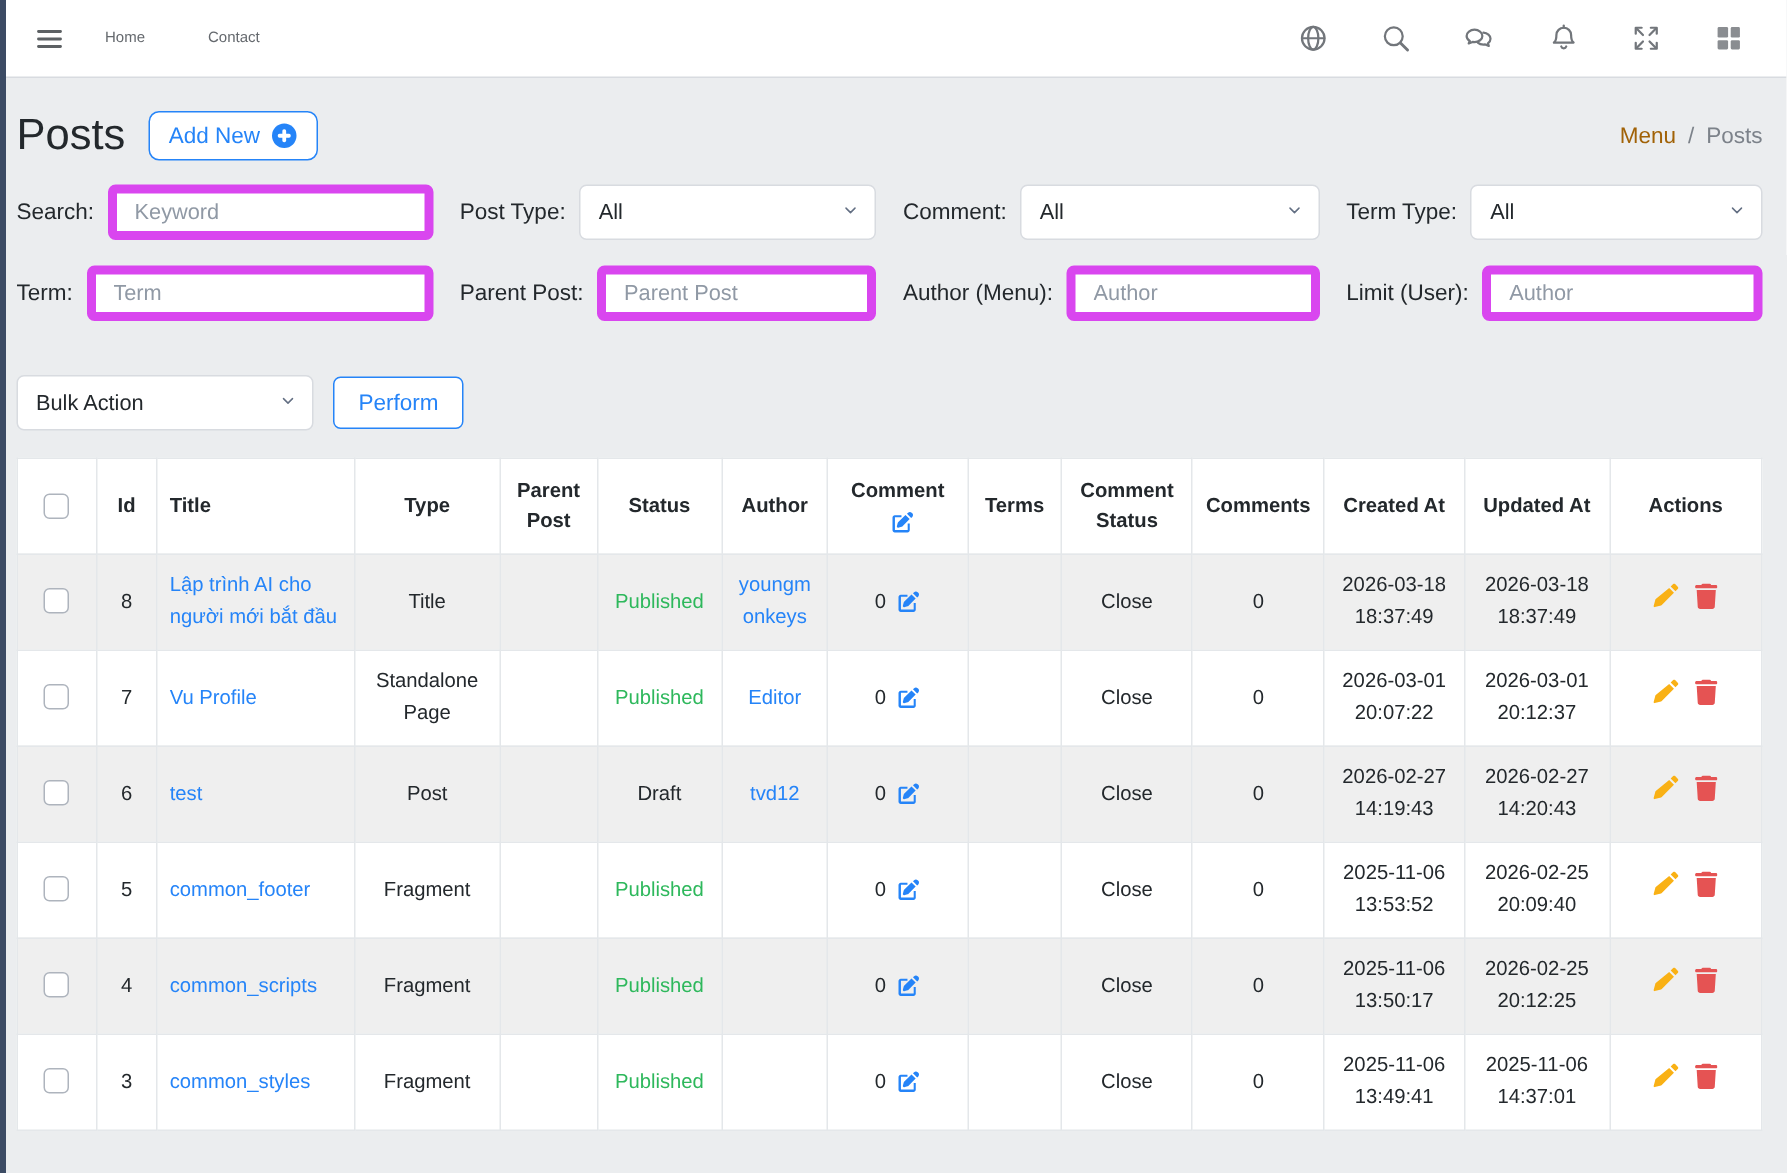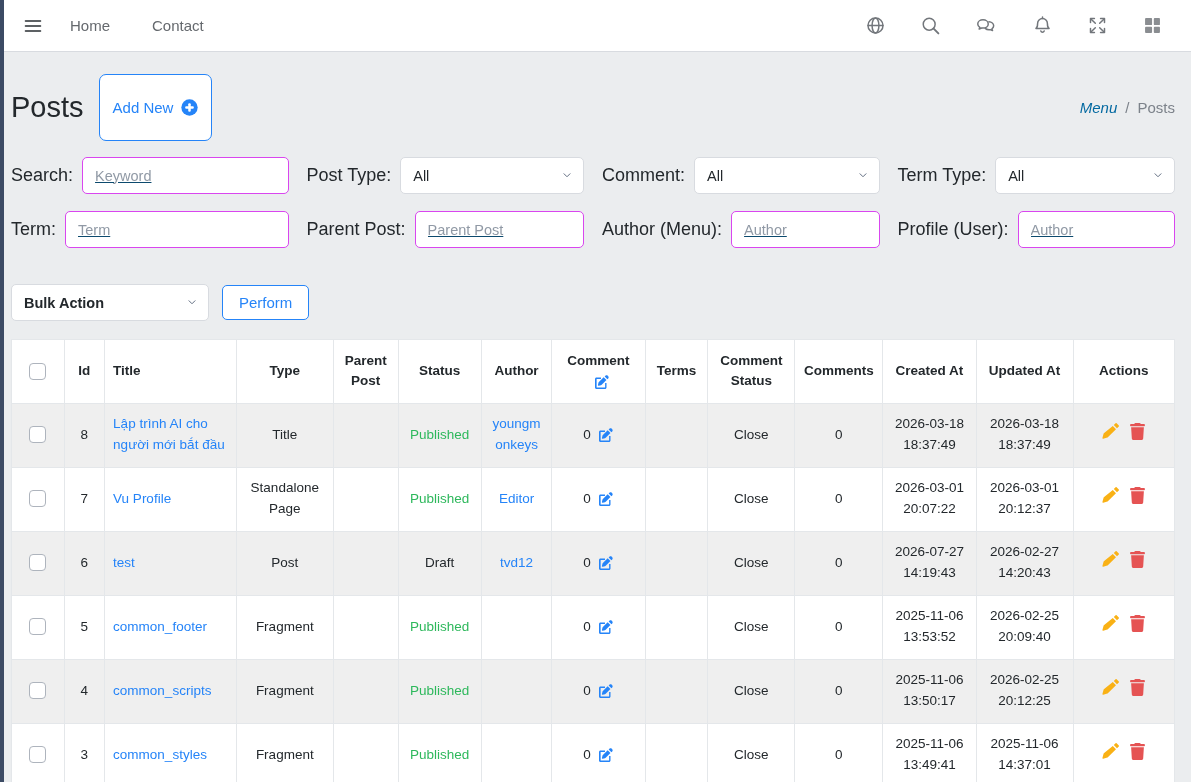--- a/index.html
+++ b/index.html
@@ -11,59 +11,59 @@
     color:#23282c;
   }
   .left-strip { position:fixed; left:0; top:0; width:4px; height:782px; background:#3c4b64; z-index:99; }
 
   
   .navbar {
     height:52px; background:#fff; border-bottom:1px solid #d8dbe0;
     display:flex; align-items:center; padding:0 28px 0 22px;
   }
   .hamburger { display:inline-flex; cursor:pointer; margin-right:26px; }
-  .nav-link { color:#65696e; font-size:15px; text-decoration:none; margin-right:42px; cursor:pointer; }
+  .nav-link { color:#65696e; font-size:10px; text-decoration:none; margin-right:42px; cursor:pointer; }
   .nav-icons { margin-left:auto; display:flex; align-items:center; gap:34px; }
   .nav-icons .nicon { display:inline-flex; cursor:pointer; }
   .nicon svg { stroke:#72767b; fill:none; stroke-width:1.7; stroke-linecap:round; stroke-linejoin:round; }
   .nicon svg.filled { fill:#8a8d91; stroke:none; }
 
   
   .content { padding:12px 16px 0 11px; }
 
   .page-header { display:flex; align-items:center; margin:10px 0 16px; }
   .page-title { font-size:29px; font-weight:500; color:#23282c; }
   .add-new-btn {
     margin-left:15px; display:inline-flex; align-items:center; gap:8px;
     background:#fff; border:1px solid #2584f8; border-radius:7px;
-    color:#2584f8; font-size:15px; padding:24px 13px; cursor:pointer;
+    color:#2584f8; font-size:15px; padding:7px 13px; cursor:pointer;
     font-family:inherit;
   }
   .breadcrumb { margin-left:auto; font-size:15px; color:#7c828a; display:flex; gap:8px; }
-  .breadcrumb a { color:#0369a1; text-decoration:none; cursor:pointer;font-style:italic; }
+  .breadcrumb a { color:#a16207; text-decoration:none; cursor:pointer; }
 
   
   .filters { display:grid; grid-template-columns:repeat(4,1fr); column-gap:18px; row-gap:17px; margin-bottom:19px; }
   .fcell { display:flex; align-items:center; min-width:0; }
-  .fcell .flabel { font-size:18px; color:#23282c; white-space:nowrap; margin-right:9px; }
+  .fcell .flabel { font-size:15px; color:#23282c; white-space:nowrap; margin-right:9px; }
   .fcell input {
-    flex:1; min-width:0; height:37px; border:1px solid #d946ef; border-radius:5px;
-    background:#fff; padding:0 12px; font-size:14.5px; color:#0c4a6e; font-family:inherit; outline:none;text-decoration:underline;
+    flex:1; min-width:0; height:37px; border:6px solid #d946ef; border-radius:5px;
+    background:#fff; padding:0 12px; font-size:14.5px; color:#0c4a6e; font-family:inherit; outline:none;
   }
   .fcell input::placeholder { color:#9099a5; }
   .selectbox {
     flex:1; min-width:0; height:37px; border:1px solid #d8dbe0; border-radius:5px;
     background:#fff; padding:0 10px 0 12px; font-size:14.5px; color:#23282c;
     display:flex; align-items:center; justify-content:space-between; cursor:pointer;
   }
   .selectbox .chev svg { stroke:#636f83; fill:none; stroke-width:2; stroke-linecap:round; stroke-linejoin:round; }
 
   
   .bulk-row { display:flex; align-items:center; gap:13px; margin-bottom:18px; }
-  .bulk-row .selectbox { flex:none; width:198px;font-weight:bold; }
+  .bulk-row .selectbox { flex:none; width:198px; }
   .perform-btn {
     background:#fff; border:1px solid #2584f8; border-radius:5px; color:#2584f8;
     font-size:15px; padding:8px 16px; cursor:pointer; font-family:inherit;
   }
 
   
   table { width:100%; border-collapse:collapse; table-layout:fixed; background:#fff; }
   th, td { border:1px solid #e4e7ea; }
   th {
     font-size:13.5px; font-weight:700; color:#23282c; text-align:center;
@@ -206,21 +206,21 @@
     </div>
     <div class="fcell">
       <span class="flabel">Parent Post:</span>
       <input placeholder="Parent Post" style="">
     </div>
     <div class="fcell">
       <span class="flabel">Author (Menu):</span>
       <input placeholder="Author" style="">
     </div>
     <div class="fcell">
-      <span class="flabel">Profile (User):</span>
+      <span class="flabel">Limit (User):</span>
       <input placeholder="Author" style="">
     </div>
 
     <div class="fcell"></div>
   </div>
 
   <div class="bulk-row">
     <div class="selectbox">
       <span>Bulk Action</span>
       <span class="chev"><svg width="12" height="12" viewBox="0 0 24 24">
@@ -356,21 +356,21 @@
               <span class="edit-ic">
                 <svg width="16" height="16" viewBox="0 0 512 512">
                   <path fill="#2584f8" d="M441 58l13 13c21 21 21 55 0 76l-24 24-89-89 24-24c21-21 55-21 76 0zM309 104l89 89-152 152c-6 6-14 11-23 13l-70 18c-8 2-16 0-22-6s-8-14-6-22l18-70c2-9 7-17 13-23l153-151z"></path>
                   <path fill="#2584f8" d="M400 289v143c0 26-22 48-48 48H80c-26 0-48-22-48-48V160c0-26 22-48 48-48h143v44H84v272h272V289h44z"></path>
                 </svg>
               </span>
             </span></td>
           <td></td>
           <td>Close</td>
           <td>0</td>
-          <td>2026-07-27 14:19:43</td>
+          <td>2026-02-27 14:19:43</td>
           <td>2026-02-27 14:20:43</td>
           <td><span class="actions-wrap">
               <button class="act-btn">
                 <svg width="17" height="17" viewBox="0 0 512 512">
                   <path fill="#f9b115" d="M410 6c8-8 21-8 29 0l67 67c8 8 8 21 0 29l-55 55-96-96 55-55zM325 91l96 96-245 245c-4 4-9 7-14 8l-125 34c-7 2-14 0-19-5s-7-12-5-19l34-125c1-5 4-10 8-14L325 91z"></path>
                 </svg>
               </button>
               <button class="act-btn">
                 <svg width="15" height="17" viewBox="0 0 448 512">
                   <path fill="#e55353" d="M160 0c-11 0-21 6-26 15l-9 17H32C14 32 0 46 0 64s14 32 32 32h384c18 0 32-14 32-32s-14-32-32-32h-93l-9-17c-5-9-15-15-26-15H160zM32 128h384l-21 339c-2 25-23 45-48 45H101c-25 0-46-20-48-45L32 128z"></path>

